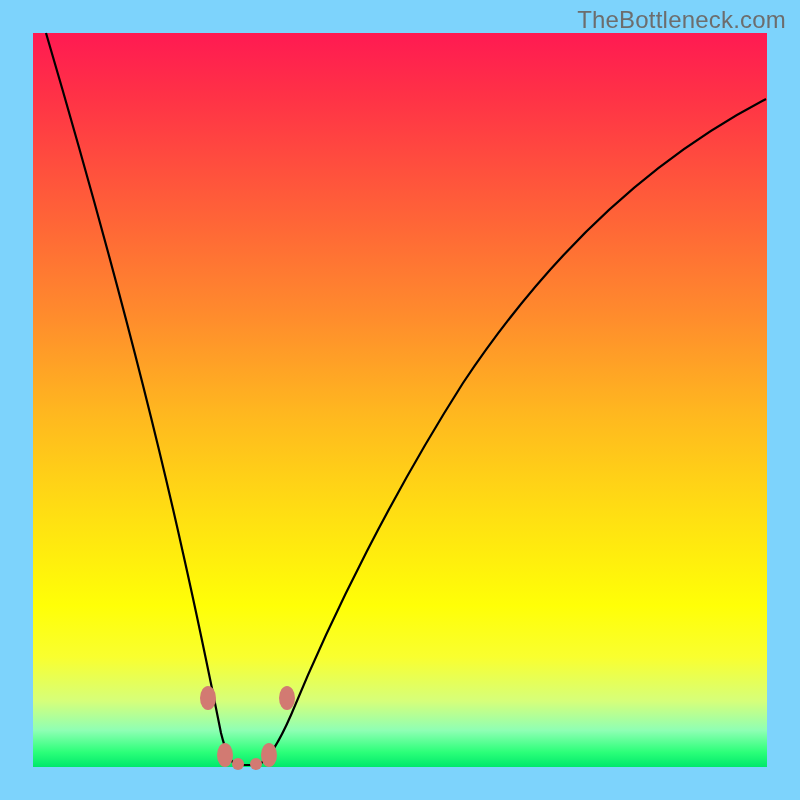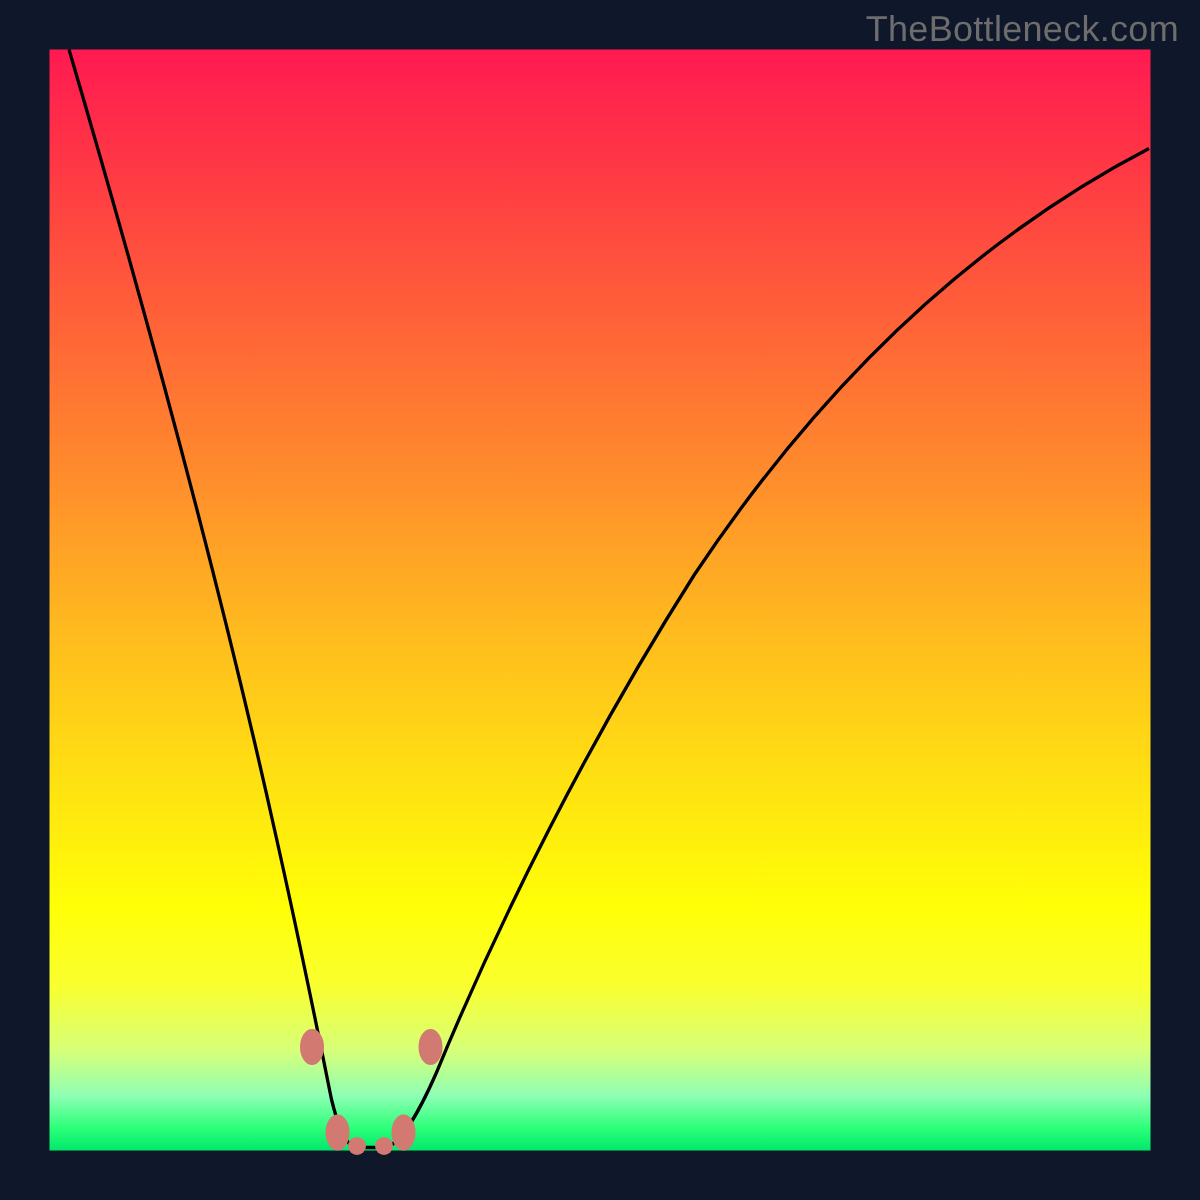--- a/index.html
+++ b/index.html
@@ -8,21 +8,21 @@
     width: 800px;
     height: 800px;
     overflow: hidden;
     background: #000;
     font-family: Arial, Helvetica, sans-serif;
   }
   .frame {
     position: absolute;
     left: 0; top: 0;
     width: 800px; height: 800px;
-    background: #0f172a;
+    background: #7dd3fc;
   }
   .plot-area {
     position: absolute;
     left: 33px;
     top: 33px;
     width: 734px;
     height: 734px;
     background: linear-gradient(to bottom,
       #ff1a52 0%,
       #ff3047 8%,

